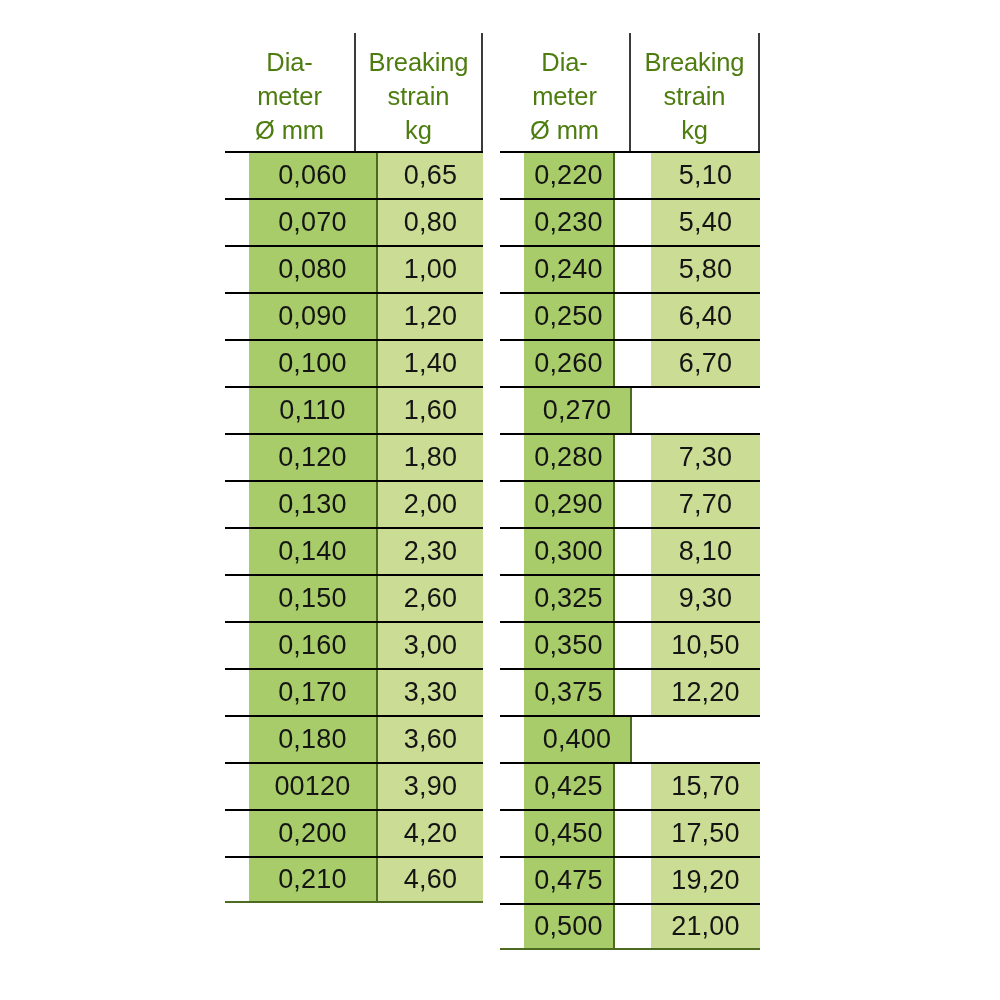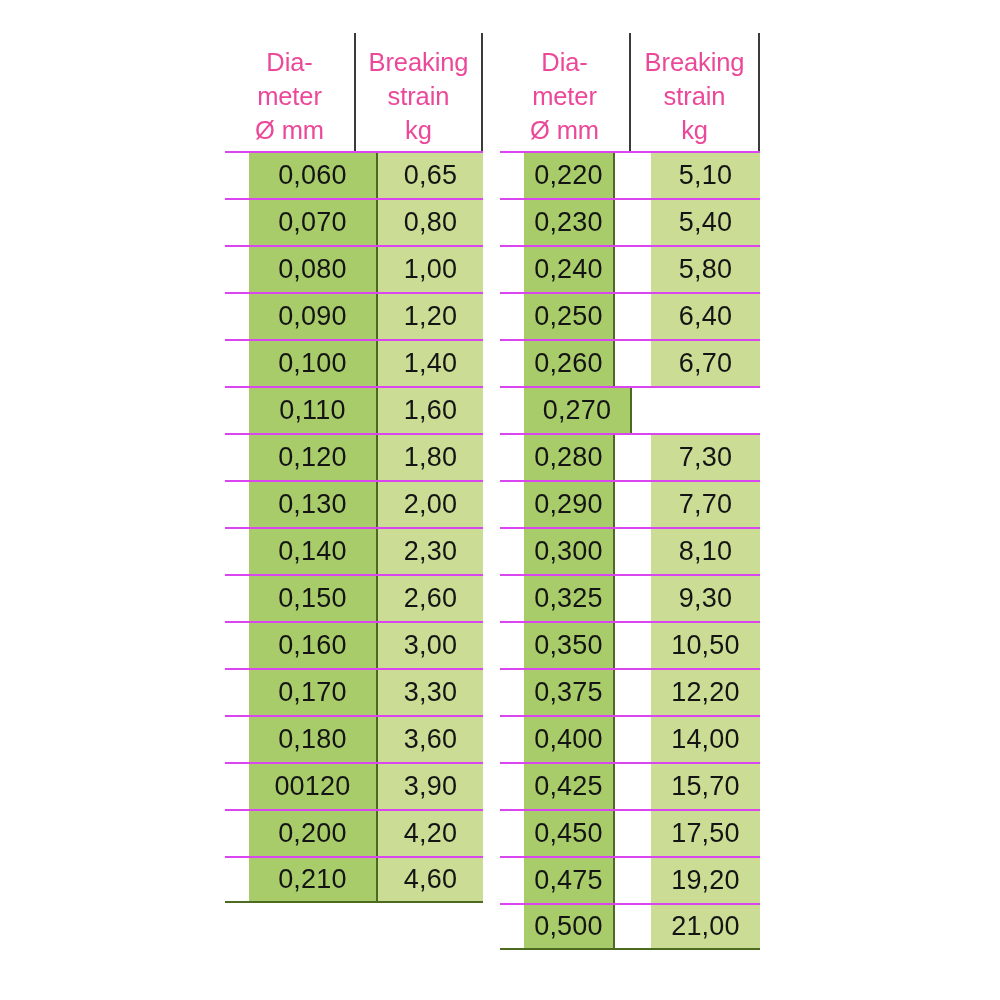--- a/index.html
+++ b/index.html
@@ -42,37 +42,37 @@
   }
   .th {
     box-sizing: border-box;
     display: flex;
     flex-direction: column;
     align-items: center;
     justify-content: flex-start;
     padding-top: 12px;
     font-size: 25.5px;
     line-height: 1.34;
-    color: #ec4899;
+    color: #4d7c0f;
     letter-spacing: -0.1px;
     text-align: center;
     white-space: pre-line;
   }
   .th-dia { width: 130px; }
   .th-str { width: 128px; border-left: 2px solid #3b3b3b; }
   #table-right .th-dia { width: 130px; }
   #table-right .th-str { width: 130px; }
 
   
   .tbody { display: block; }
   .trow {
     display: flex;
     height: 47px;
     box-sizing: border-box;
-    border-top: 2px solid #d946ef;
+    border-top: 2px solid #000000;
     padding-left: 24px;
   }
   .trow:last-child { border-bottom: 2px solid #4c6b21; }
 
   .cell {
     box-sizing: border-box;
     display: flex;
     align-items: center;
     justify-content: center;
     font-size: 27px;
@@ -225,21 +225,20 @@
         <div class="trow">
           <div class="cell cell-dia">0,350</div>
           <div class="cell cell-str">10,50</div>
         </div>
         <div class="trow">
           <div class="cell cell-dia">0,375</div>
           <div class="cell cell-str">12,20</div>
         </div>
         <div class="trow">
           <div class="cell cell-dia">0,400</div>
-          <div class="cell cell-str">14,00</div>
         </div>
         <div class="trow">
           <div class="cell cell-dia">0,425</div>
           <div class="cell cell-str">15,70</div>
         </div>
         <div class="trow">
           <div class="cell cell-dia">0,450</div>
           <div class="cell cell-str">17,50</div>
         </div>
         <div class="trow">

